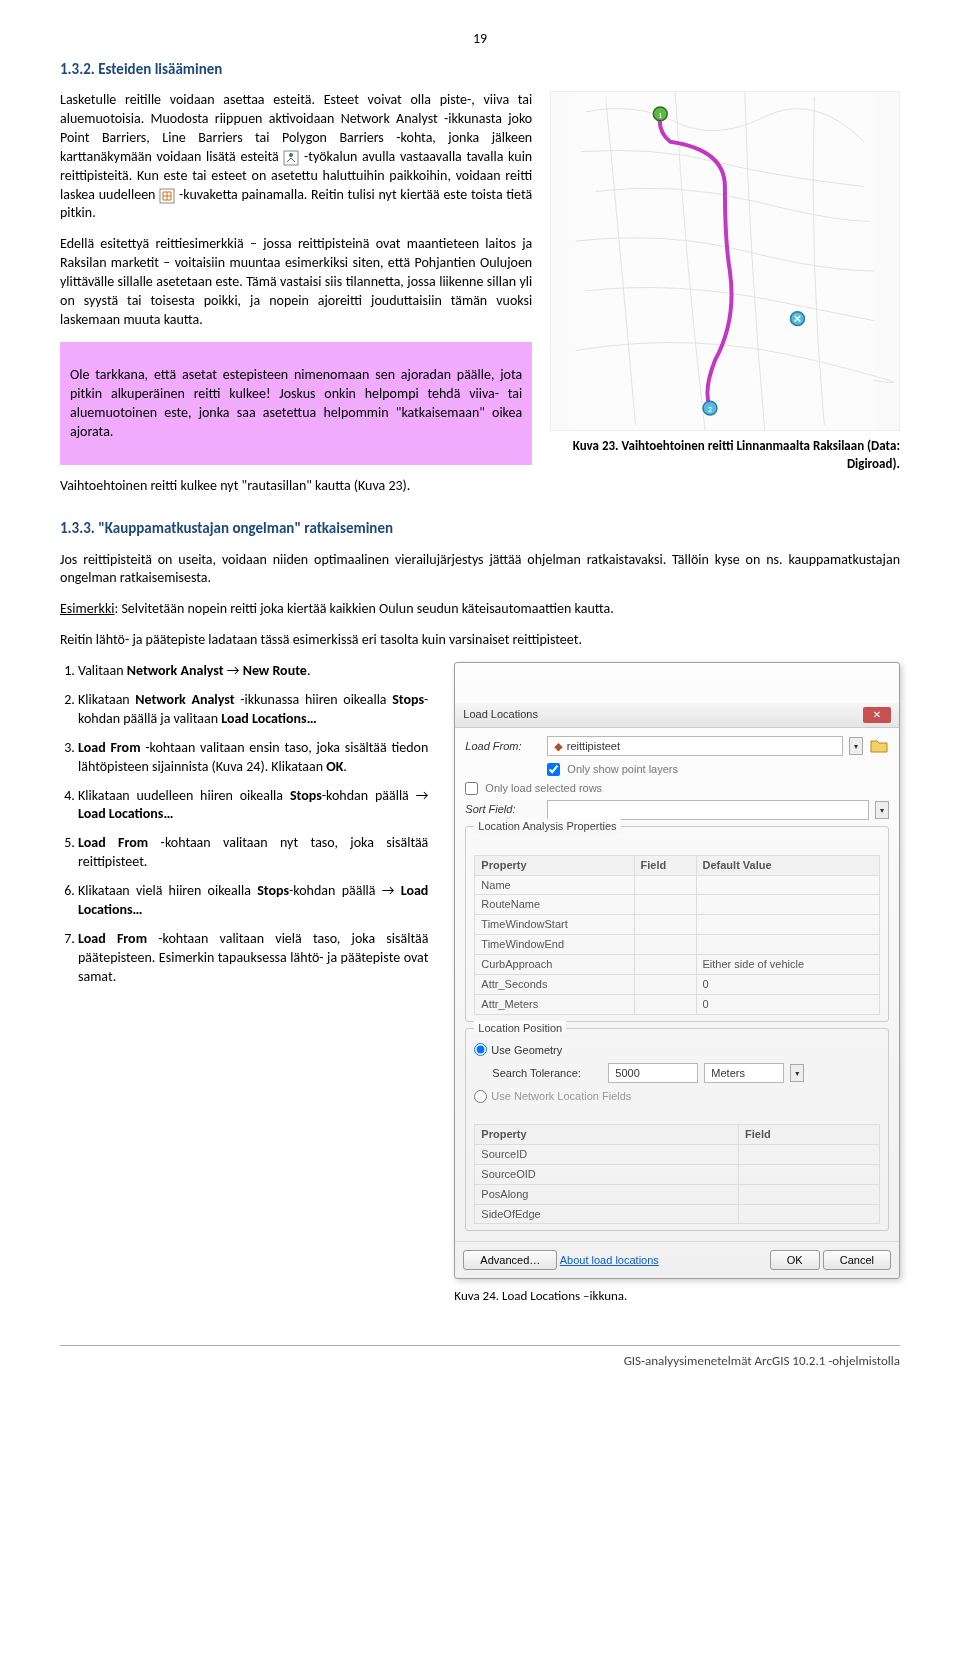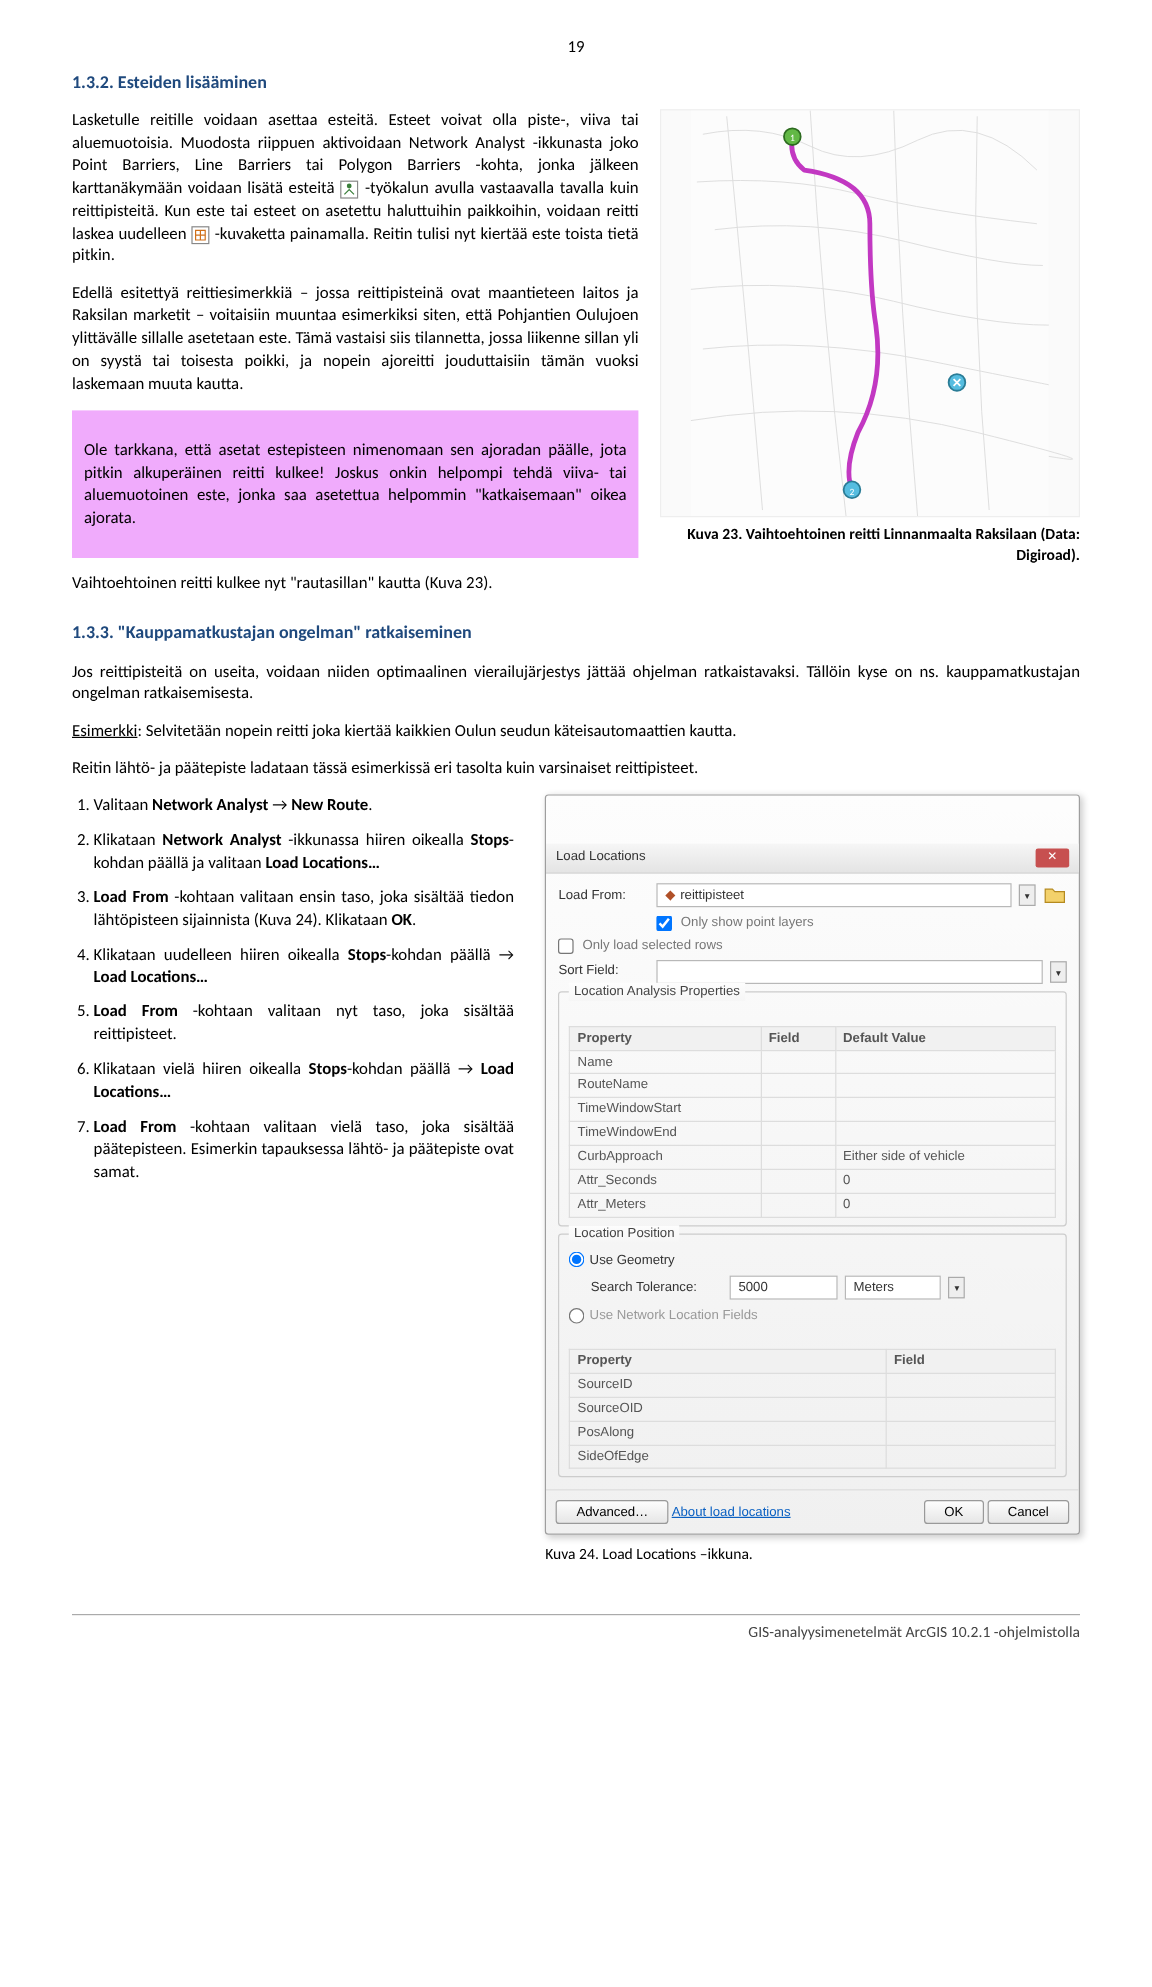--- a/index.html
+++ b/index.html
@@ -43,21 +43,21 @@
   }
   .dlg-title {
     background: linear-gradient(#f6f6f6,#e4e4e4);
     padding: 4px 8px;
     border-bottom: 1px solid #ccc;
     display: flex; justify-content: space-between; align-items: flex-start; margin-top: 40px;
   }
   .dlg-close { width: 28px; height: 16px; background:#c75050; border-radius:2px; color:#fff; text-align:center; font-size:10px; line-height:15px; }
   .dlg-body { padding: 8px 10px 10px 10px; }
   .drow { display: flex; align-items: center; margin-bottom: 6px; gap: 6px; }
-  .dlabel { width: 76px; }
+  .dlabel { width: 76px; font-style: italic; }
   .dinput { flex: 1; background: #fff; border: 1px solid #b8b8b8; padding: 2px 6px; height: 20px; display: flex; align-items: center; }
   .dd { width: 14px; height: 18px; border:1px solid #aaa; background:#eee; text-align:center; font-size:8px; line-height:17px; }
   .folder-icon { width: 20px; height: 18px; display:inline-flex; align-items:center; justify-content:center; }
   .check { display: flex; align-items: center; gap: 4px; margin-bottom: 4px; color: #777; }
   .check input { margin-right: 3px; }
   .groupbox { border: 1px solid #ccc; border-radius: 3px; padding: 8px 8px 6px 8px; margin-top: 6px; position: relative; }
   .groupbox .glabel { position: absolute; top: -8px; left: 8px; background: linear-gradient(#fdfdfd,#f6f6f6); padding: 0 4px; font-size: 11px; color:#444; }
   .tbl { width: 100%; border-collapse: collapse; margin-top: 20px; }
   .tbl th, .tbl td { border: 1px solid #ddd; padding: 2px 6px; font-size: 11px; text-align: left; color:#555; }
   .tbl th { background:#f1f1f1; }

